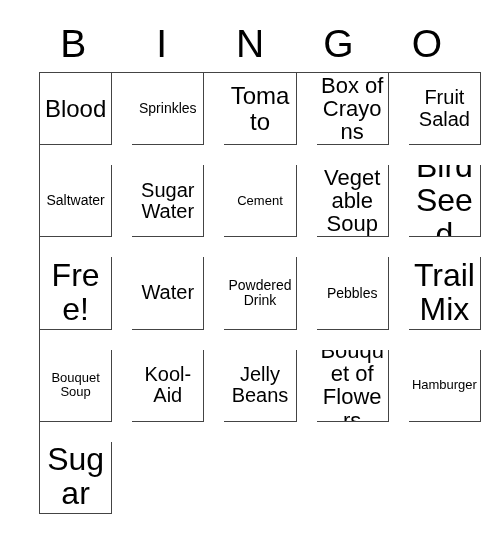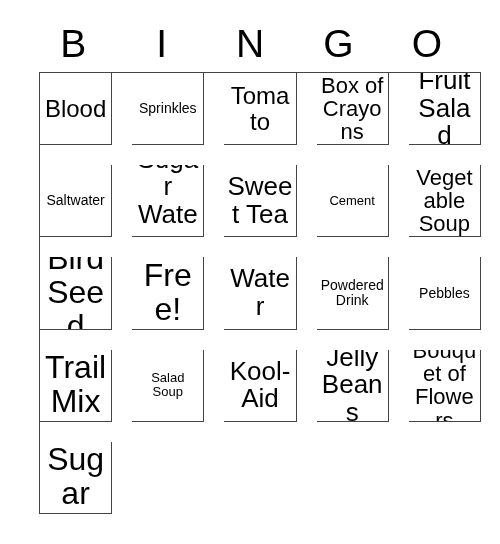--- a/index.html
+++ b/index.html
@@ -79,21 +79,21 @@
     text-align: center;
     line-height: 1.06;
     color: #000000;
     word-break: normal;
     overflow-wrap: break-word;
     hyphens: none;
   }
 
   
   .sz-xxl .cell-text { font-size: 32px; }
-  .sz-xl  .cell-text { font-size: 26px; text-align: center; }
+  .sz-xl  .cell-text { font-size: 20px; text-align: center; }
   .sz-l   .cell-text { font-size: 24px; }
   .sz-m   .cell-text { font-size: 13px; }
   .sz-s   .cell-text { font-size: 22px; }
   .sz-xs  .cell-text { font-size: 14px; }
   .sz-xxs .cell-text { font-size: 13px; }
 </style>
 </head>
 <body>
 
 <div id="card-root">
@@ -122,23 +122,20 @@
       </div>
       <div class="bingo-cell sz-xl">
         <span class="cell-text">Fruit Salad</span>
       </div>
       <div class="bingo-cell sz-xs">
         <span class="cell-text">Saltwater</span>
       </div>
       <div class="bingo-cell sz-xl">
         <span class="cell-text">Sugar Water</span>
       </div>
-      <div class="bingo-cell sz-xl">
-        <span class="cell-text">Sweet Tea</span>
-      </div>
       <div class="bingo-cell sz-m">
         <span class="cell-text">Cement</span>
       </div>
       <div class="bingo-cell sz-s">
         <span class="cell-text">Vegetable Soup</span>
       </div>
       <div class="bingo-cell sz-xxl">
         <span class="cell-text">Bird Seed</span>
       </div>
       <div class="bingo-cell sz-xxl">
@@ -150,29 +147,32 @@
       <div class="bingo-cell sz-xs">
         <span class="cell-text">Powdered Drink</span>
       </div>
       <div class="bingo-cell sz-xs">
         <span class="cell-text">Pebbles</span>
       </div>
       <div class="bingo-cell sz-xxl">
         <span class="cell-text">Trail Mix</span>
       </div>
       <div class="bingo-cell sz-m">
-        <span class="cell-text">Salad Soup</span>
+        <span class="cell-text">Bouquet Soup</span>
       </div>
       <div class="bingo-cell sz-xl">
         <span class="cell-text">Kool-Aid</span>
       </div>
       <div class="bingo-cell sz-xl">
         <span class="cell-text">Jelly Beans</span>
       </div>
       <div class="bingo-cell sz-s">
         <span class="cell-text">Bouquet of Flowers</span>
       </div>
+      <div class="bingo-cell sz-xxs">
+        <span class="cell-text">Hamburger</span>
+      </div>
       <div class="bingo-cell sz-xxl">
         <span class="cell-text">Sugar</span>
       </div>
     </div>
 
 </div>
 
 </body></html>

